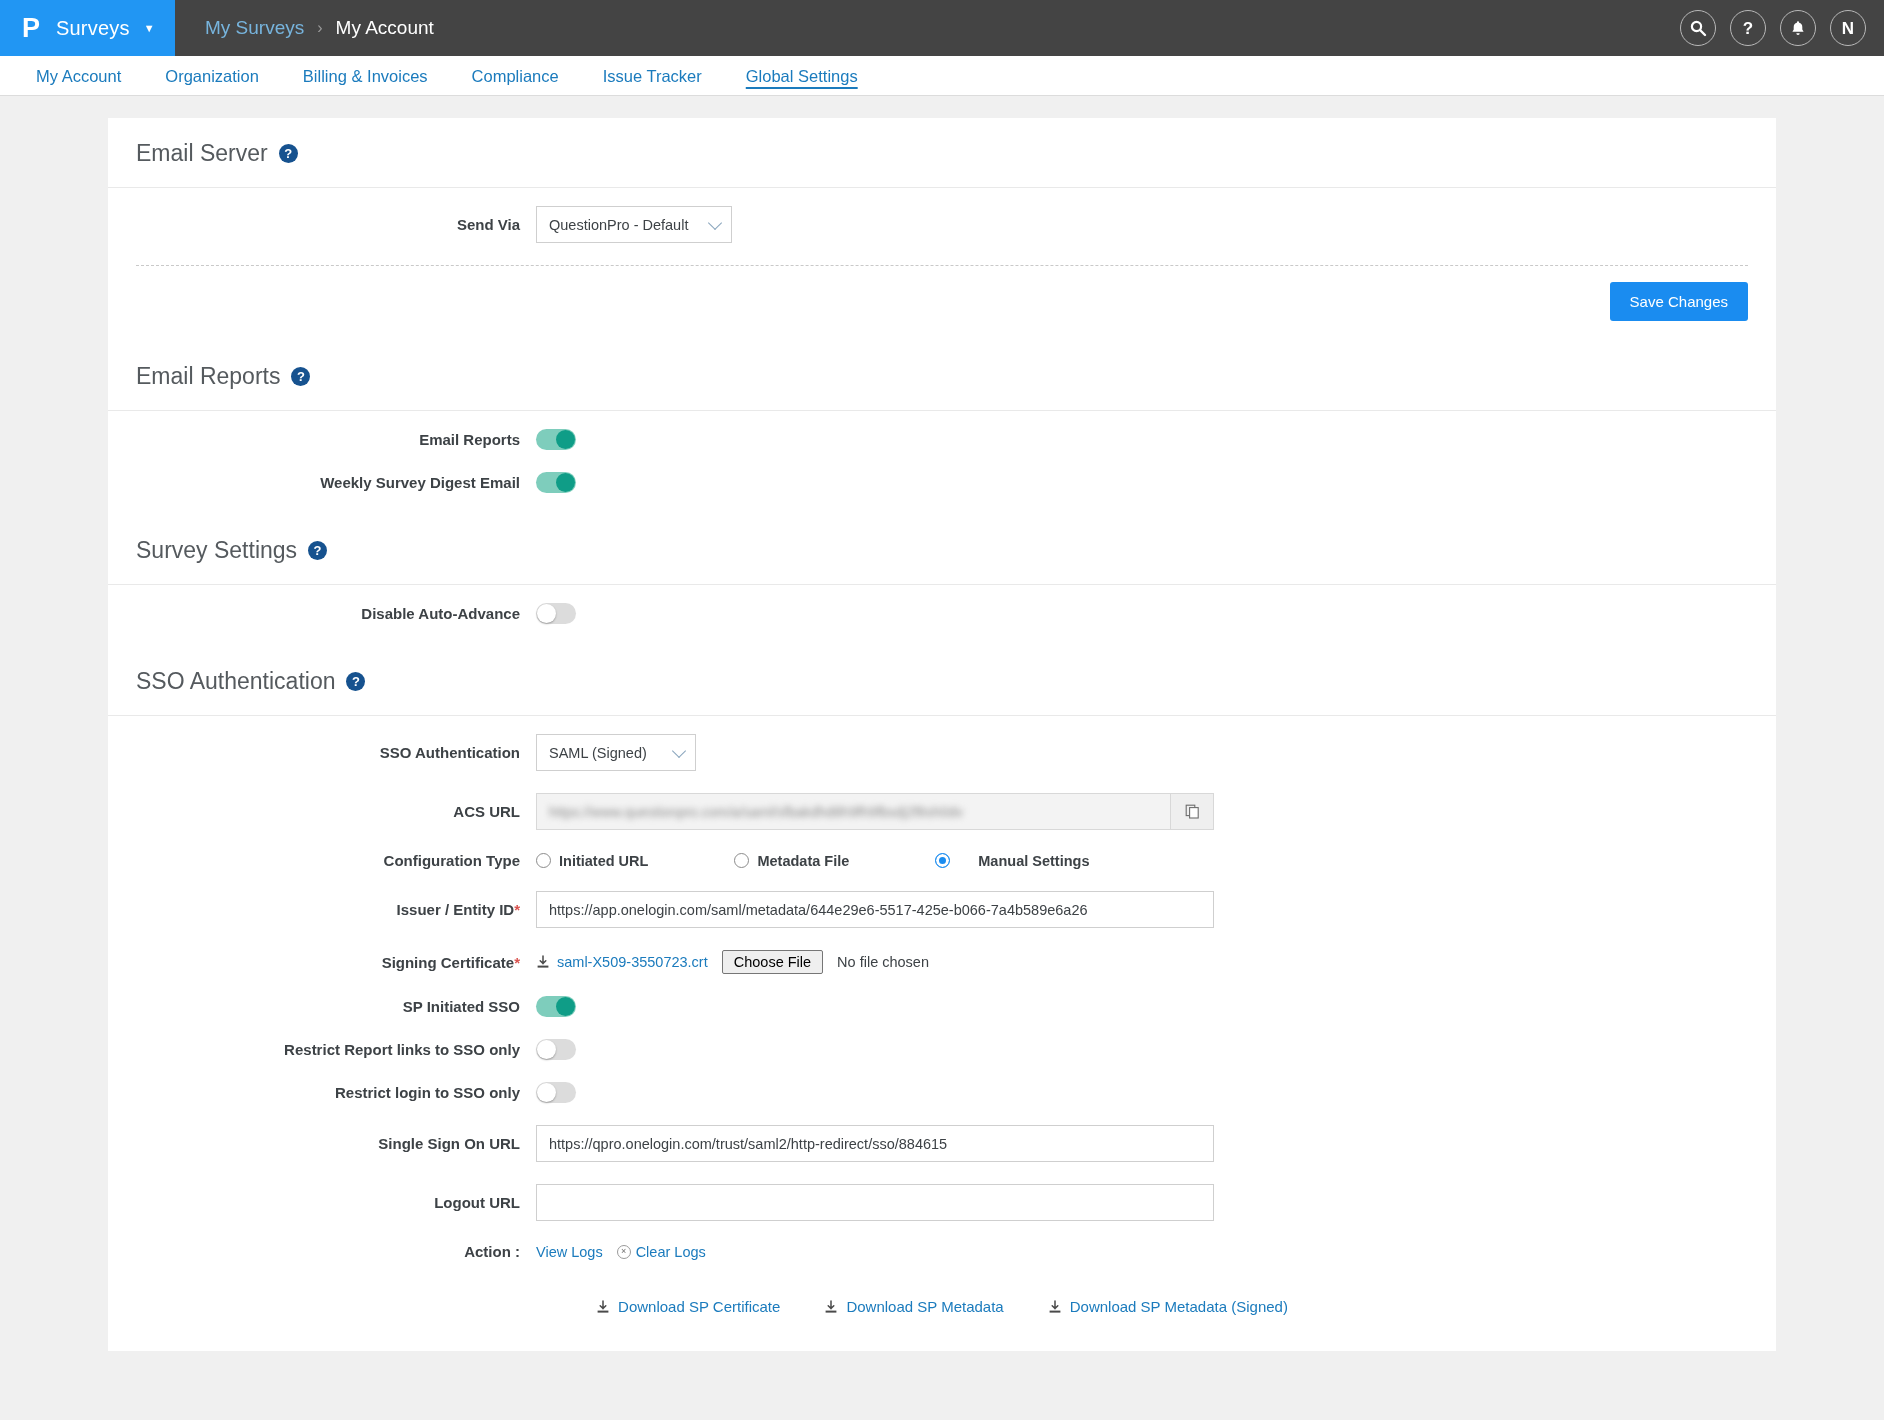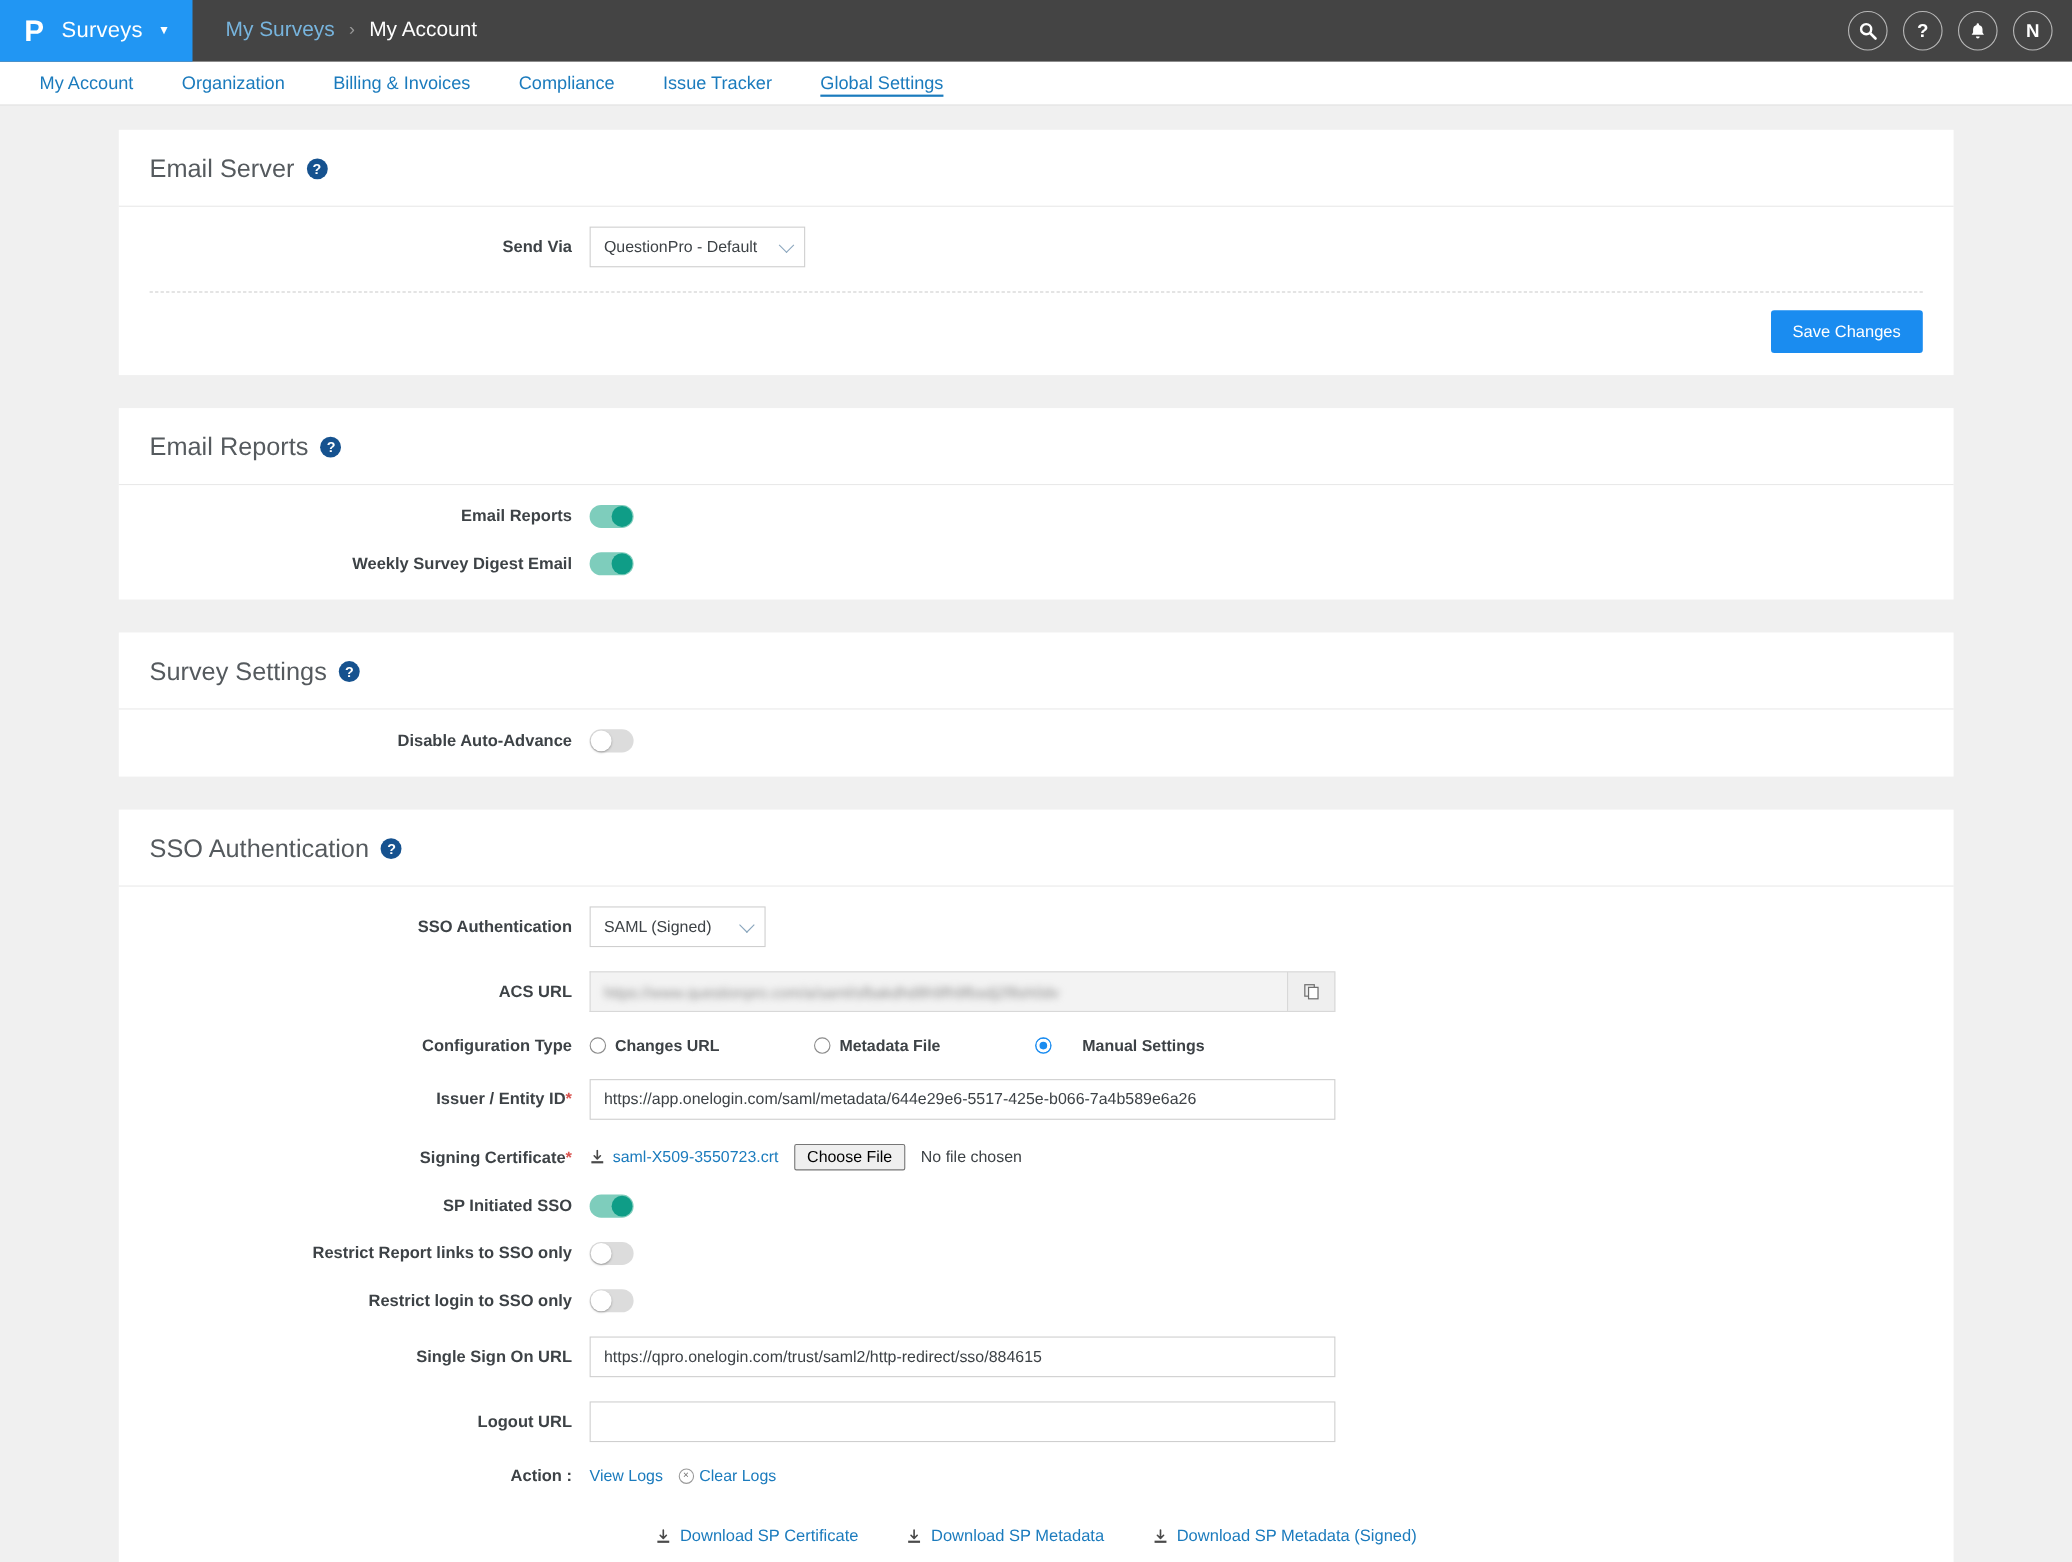--- a/index.html
+++ b/index.html
@@ -94,21 +94,20 @@
     text-decoration: underline;
     text-underline-offset: 5px;
     text-decoration-thickness: 2px;
   }
 
   
   .page { padding: 22px 108px 0 108px; }
 
   .card {
     background: #ffffff;
-    margin-bottom: 30px;
   }
   .card-head {
     padding: 22px 28px 20px 28px;
     border-bottom: 1px solid #e9e9e9;
     display: flex; align-items: center; gap: 11px;
   }
   .card-title {
     font-size: 23px;
     color: #555a5e;
     font-weight: 400;
@@ -441,21 +440,21 @@
             </svg>
           </div>
         </div>
       </div>
 
       <div class="row">
         <div class="row-label">Configuration Type</div>
         <div class="radios">
           <label class="radio-opt">
             <span class="rd"></span>
-            <span>Changes URL</span>
+            <span>Initiated URL</span>
           </label>
           <label class="radio-opt">
             <span class="rd"></span>
             <span>Metadata File</span>
           </label>
           <label class="radio-opt">
             <span class="rd on"></span>
             <span>Manual Settings</span>
           </label>
         </div>

